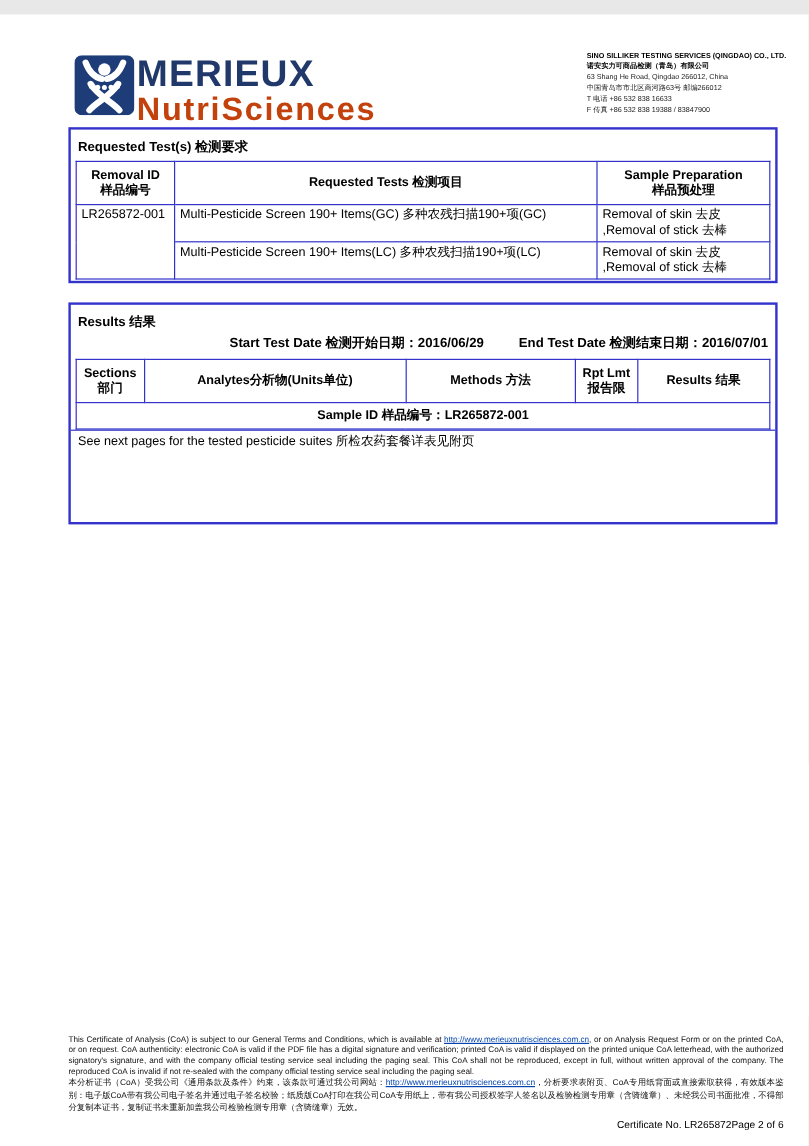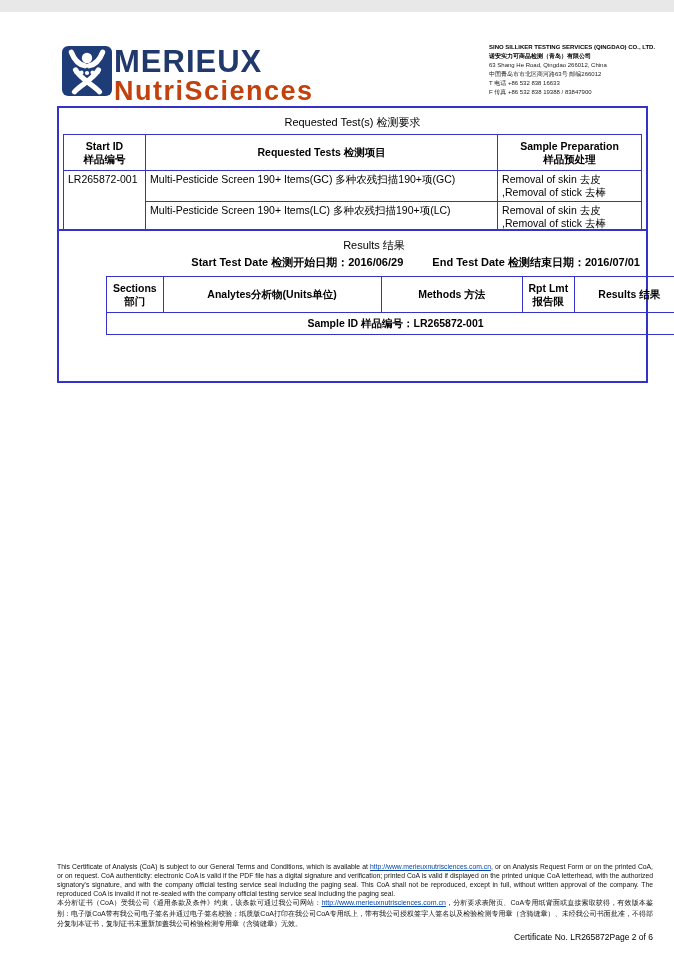--- a/index.html
+++ b/index.html
@@ -12,22 +12,22 @@
   .logo{position:absolute;left:62px;top:34px;display:flex;align-items:flex-start;}
   .logo-icon{width:50px;height:50px;}
   .logo-text{margin-left:2px;line-height:1;}
   .brand-main{font-size:31px;font-weight:700;color:#21386b;letter-spacing:1px;}
   .brand-sub{font-size:27px;font-weight:700;color:#c2410c;letter-spacing:1.5px;margin-top:1px;}
   .company{position:absolute;left:489px;top:31px;width:176px;font-size:6px;line-height:9px;color:#222;}
   .company .b{font-weight:700;color:#000;}
   
   .box{position:absolute;left:57px;width:591px;border:2px solid #3333cc;box-sizing:border-box;background:#fff;}
   .box1{top:94px;height:130px;}
-  .box2{top:217px;height:154px;padding-left:43px;}
-  .box-title{font-size:11px;font-weight:400;padding:7px 6px 4px 6px;text-align:center;}
+  .box2{top:240px;height:185px;}
+  .box-title{font-size:11px;font-weight:700;padding:7px 6px 4px 6px;}
   .date-line{font-size:11px;font-weight:700;padding:0 6px 6px 6px;text-align:right;}
   .date-line .sp1{margin-right:26px;}
   table{border-collapse:collapse;width:579px;margin:0 4px;table-layout:fixed;}
   th,td{border:1.5px solid #3333cc;font-size:10.5px;line-height:13px;padding:2px 4px;vertical-align:top;box-sizing:border-box;word-wrap:break-word;}
   th{font-weight:700;text-align:center;vertical-align:middle;padding:3px 2px;}
   .t1-h{height:36px;}
   .t1-r{height:28px;}
   .t2-h{height:36px;}
   .row-sample td{font-weight:700;height:22px;vertical-align:middle;text-align:center;}
   .row-data td{height:34px;}
@@ -78,21 +78,21 @@
     <div class="box-title">Requested Test(s) 检测要求</div>
     <table>
       <colgroup>
           <col style="width:14.2%">
           <col style="width:60.9%">
           <col style="width:24.9%">
         </colgroup>
       <tbody>
           <tr class="t1-h">
         <th>
-          <div>Start ID</div>
+          <div>Removal ID</div>
           <div>样品编号</div>
         </th>
         <th>Requested Tests 检测项目</th>
         <th>
           <div>Sample Preparation</div>
           <div>样品预处理</div>
         </th>
       </tr>
       <tr class="t1-r">
         <td rowspan="2">LR265872-001</td>
@@ -139,20 +139,21 @@
           <div>Rpt Lmt</div>
           <div>报告限</div>
         </th>
         <th>Results  结果</th>
       </tr>
       <tr class="row-sample">
         <td colspan="5">Sample ID 样品编号：LR265872-001</td>
       </tr>
     </tbody>
       </table>
+    <div class="note-strip">See next pages for the tested pesticide suites 所检农药套餐详表见附页</div>
   </div>
 
   <div class="foot-en">
     <span>This Certificate of Analysis (CoA) is subject to our General Terms and Conditions, which is available at </span><span class="link">http://www.merieuxnutrisciences.com.cn</span><span>, or on Analysis Request Form or on the printed CoA, or on request. CoA authenticity: electronic CoA is valid if the PDF file has a digital signature and verification; printed CoA is valid if displayed on the printed unique CoA letterhead, with the authorized signatory's signature, and with the company official testing service seal including the paging seal. This CoA shall not be reproduced, except in full, without written approval of the company. The reproduced CoA is invalid if not re-sealed with the company official testing service seal including the paging seal.</span>
   </div>
   <div class="foot-cn">
     <span>本分析证书（CoA）受我公司《通用条款及条件》约束，该条款可通过我公司网站：</span><span class="link">http://www.merieuxnutrisciences.com.cn</span><span>，分析要求表附页、CoA专用纸背面或直接索取获得，有效版本鉴别：电子版CoA带有我公司电子签名并通过电子签名校验；纸质版CoA打印在我公司CoA专用纸上，带有我公司授权签字人签名以及检验检测专用章（含骑缝章）、未经我公司书面批准，不得部分复制本证书，复制证书未重新加盖我公司检验检测专用章（含骑缝章）无效。</span>
   </div>
   <div class="foot-bottom">
     <span>Certificate No. LR265872</span>

